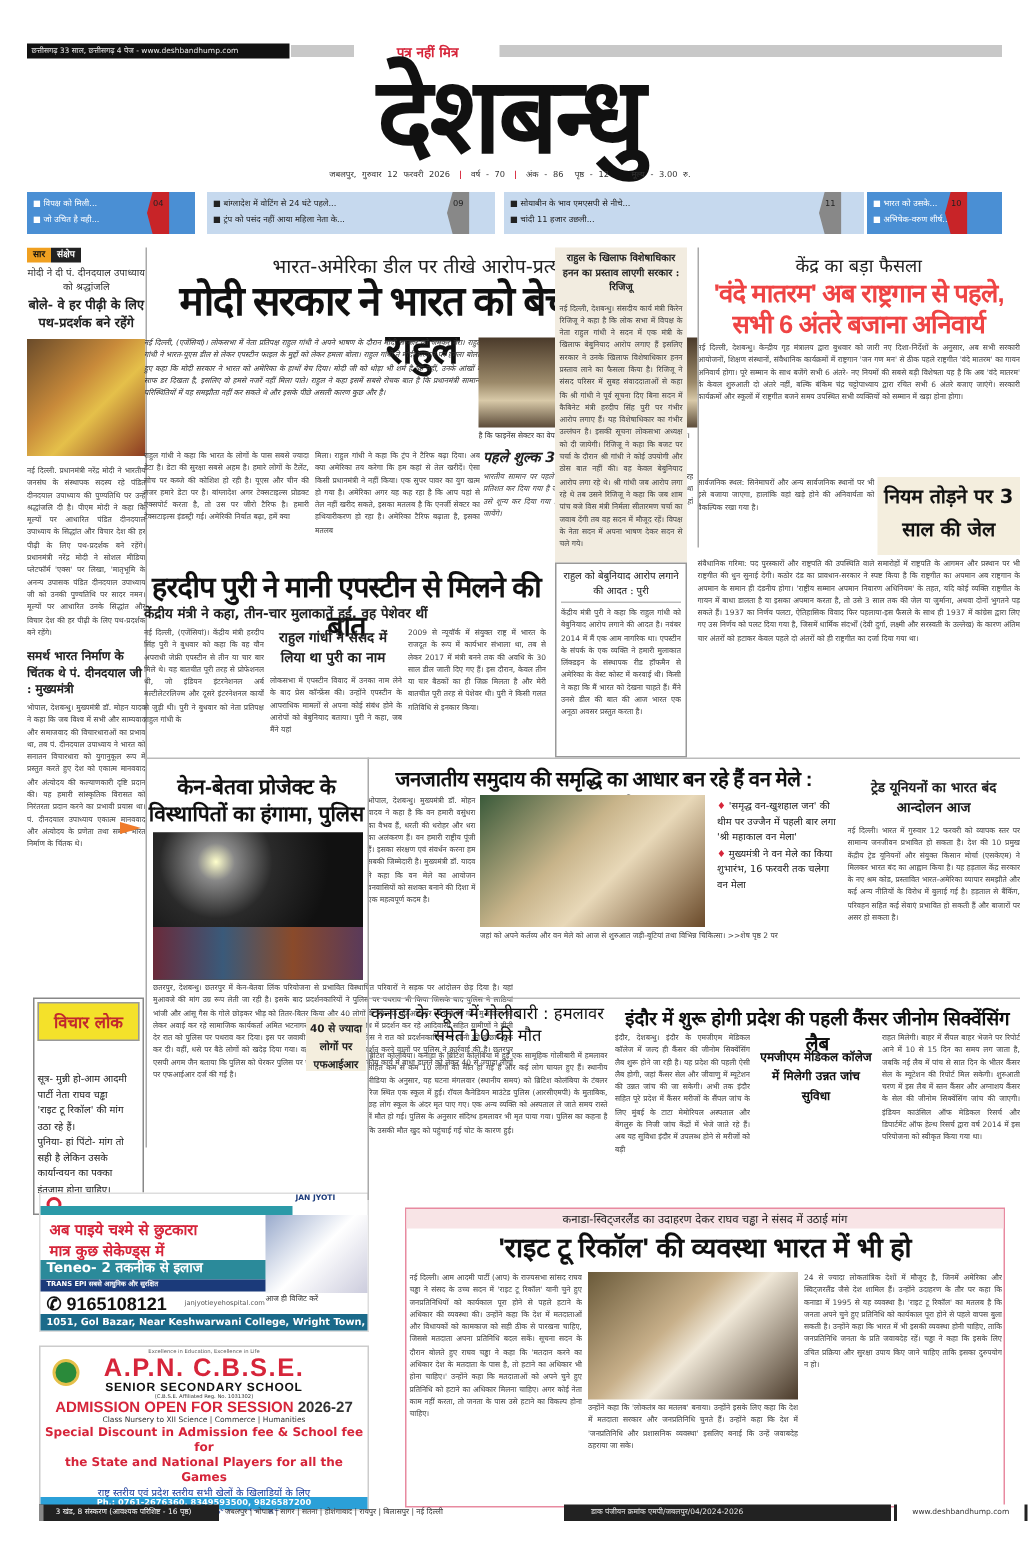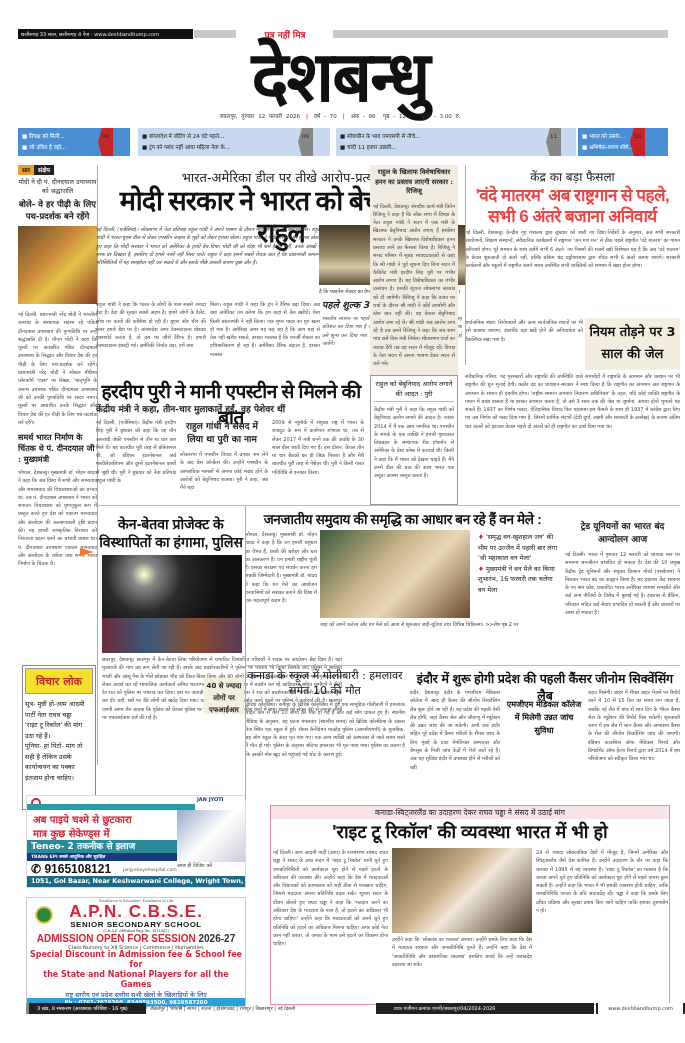--- a/index.html
+++ b/index.html
@@ -32,21 +32,21 @@
 .lc-kicker{font-size:6.5px;text-align:center;line-height:9px;margin-top:3px;color:#333}
 .lc-head{font-size:8.5px;font-weight:bold;text-align:center;line-height:12px;margin-top:2px;font-family:"DejaVu Serif",serif}
 .photo{background:linear-gradient(135deg,#6a4b2a,#c88a3a 40%,#e5c04a 60%,#8b3a22)}
 .lc-photo{height:78px;margin-top:4px}
 .body{font-size:5px;line-height:8.3px;color:#444;text-align:justify;overflow:hidden}
 .lc-body{margin-top:6px;height:120px}
 .lc-head2{font-size:8px;font-weight:bold;line-height:11px;font-family:"DejaVu Serif",serif;margin-top:2px}
 .lc-body2{margin-top:3px;height:215px}
 .vichar{left:22px;top:665px;width:74px;height:145px;border:1px solid #888;padding:2px}
 .vichar .logo{height:26px;background:#f4e12a;border:1px solid #999;color:#c2282d;font-weight:bold;font-size:11px;text-align:center;line-height:26px;font-family:"DejaVu Serif",serif}
-.vichar .txt{font-size:6.5px;line-height:10.5px;margin-top:5px;color:#222}
+.vichar .txt{font-size:6.5px;line-height:10.5px;margin-top:20px;color:#222}
 .kicker1{left:110px;top:168px;width:355px;text-align:center;font-size:13px;color:#222}
 .head1{left:96px;top:185px;width:370px;text-align:center;font-size:27px;font-weight:bold;line-height:32px;letter-spacing:-1px;color:#111;font-family:"Liberation Sans",sans-serif}
 .intro1{left:96px;top:225px;width:225px;height:72px;font-style:italic;font-size:5px;line-height:8.3px;color:#333}
 .rahulphoto{left:319px;top:225px;width:146px;height:60px;background:linear-gradient(180deg,#4a3a2a,#9c8a6a 50%,#d8c9a8 70%,#5c4c3a)}
 .caption1{left:319px;top:287px;width:146px;font-size:5px;line-height:8px;color:#333}
 .sub1{left:322px;top:302px;width:140px;font-size:9.5px;font-style:italic;font-weight:bold;color:#222}
 .sub1body{left:322px;top:314px;width:140px;height:50px;font-style:italic}
 .r1c1{left:96px;top:300px;width:110px;height:70px}
 .r1c2{left:210px;top:300px;width:110px;height:70px}
 .head2{left:96px;top:378px;width:270px;font-size:19px;font-weight:bold;color:#111;text-align:center;letter-spacing:-.5px;font-family:"Liberation Sans",sans-serif}

